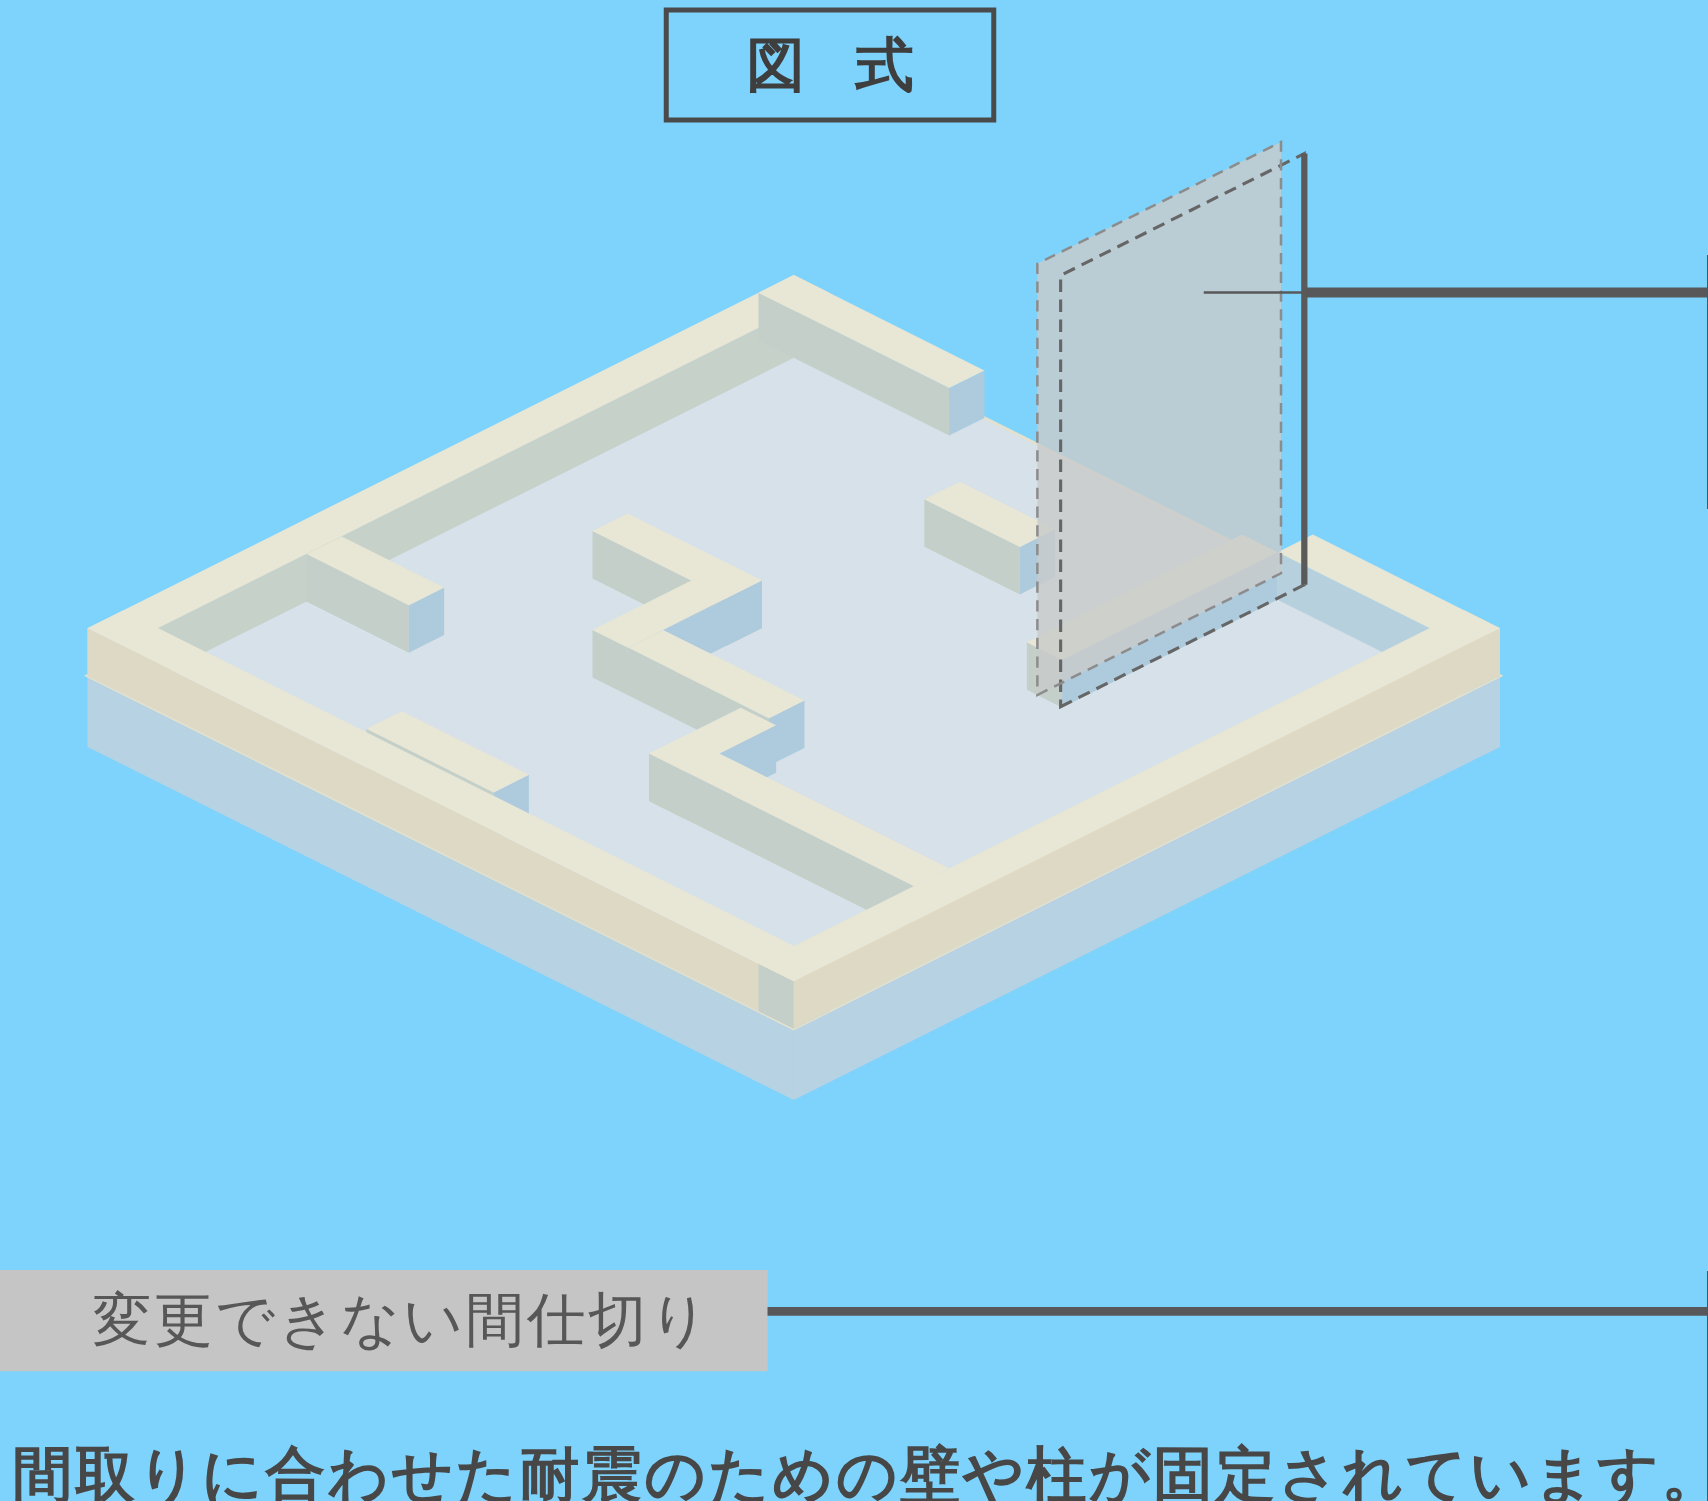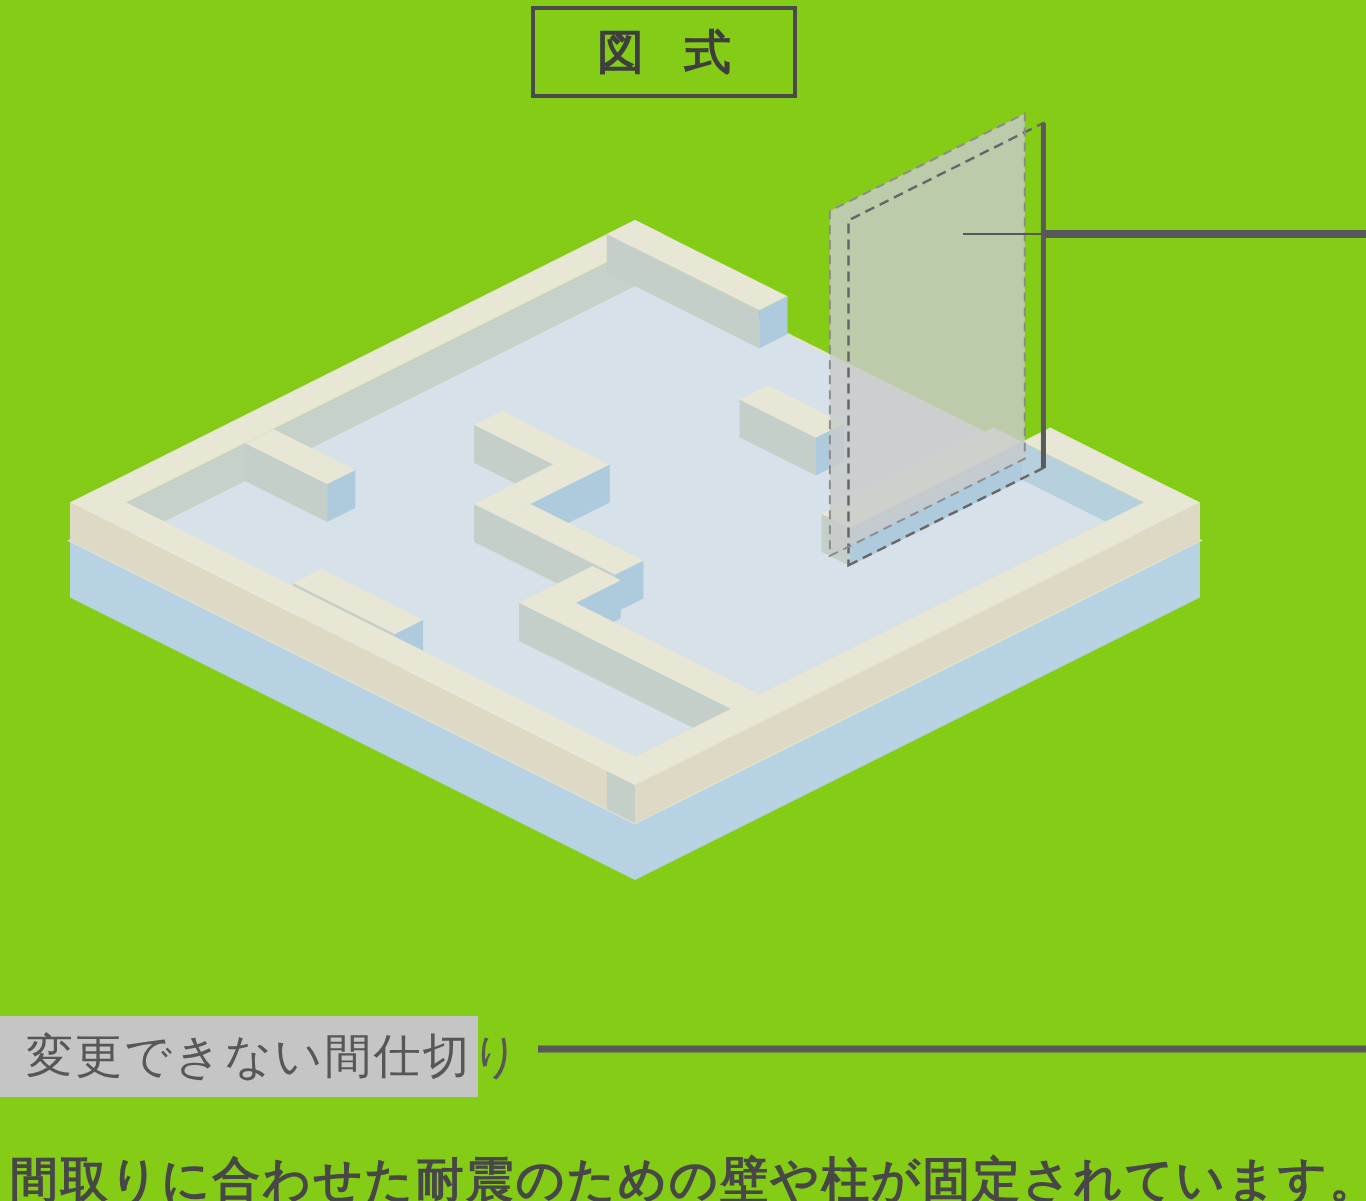--- a/index.html
+++ b/index.html
@@ -1,26 +1,26 @@
 <!DOCTYPE html>
 <html><head>
 <meta charset="utf-8">
 <style>
   html,body{margin:0;padding:0;background:#000;}
   .page{position:relative;width:1366px;height:1201px;overflow:hidden;
-        background:#84cc16;font-family:"Liberation Sans",sans-serif;}
+        background:#7dd3fc;font-family:"Liberation Sans",sans-serif;}
   .scene-svg{position:absolute;left:0;top:0;}
   .title-box{position:absolute;left:531px;top:6px;width:266px;height:92px;
              border:4px solid #4a4a4a;box-sizing:border-box;
              display:flex;align-items:center;justify-content:center;}
   .title-text{font-size:47px;font-weight:600;color:#3e3e3e;
               letter-spacing:40px;margin-right:-40px;white-space:nowrap;
               font-family:"Liberation Sans",sans-serif;}
-  .partition-label-box{position:absolute;left:0;top:1016px;width:478px;height:81px;
-             display:flex;align-items:center;}
+  .partition-label-box{position:absolute;left:0;top:1016px;width:566px;height:81px;
+             display:flex;align-items:center;padding-left:48px;}
   .partition-label-text{font-size:47px;color:#575757;padding-left:26px;
              letter-spacing:2px;white-space:nowrap;
              font-family:"Liberation Serif",serif;}
   .caption{position:absolute;left:10px;top:1148px;font-size:48px;font-weight:bold;
            color:#474747;letter-spacing:2px;white-space:nowrap;
            font-family:"Liberation Sans",sans-serif;}
 </style>
 </head>
 <body>
 

